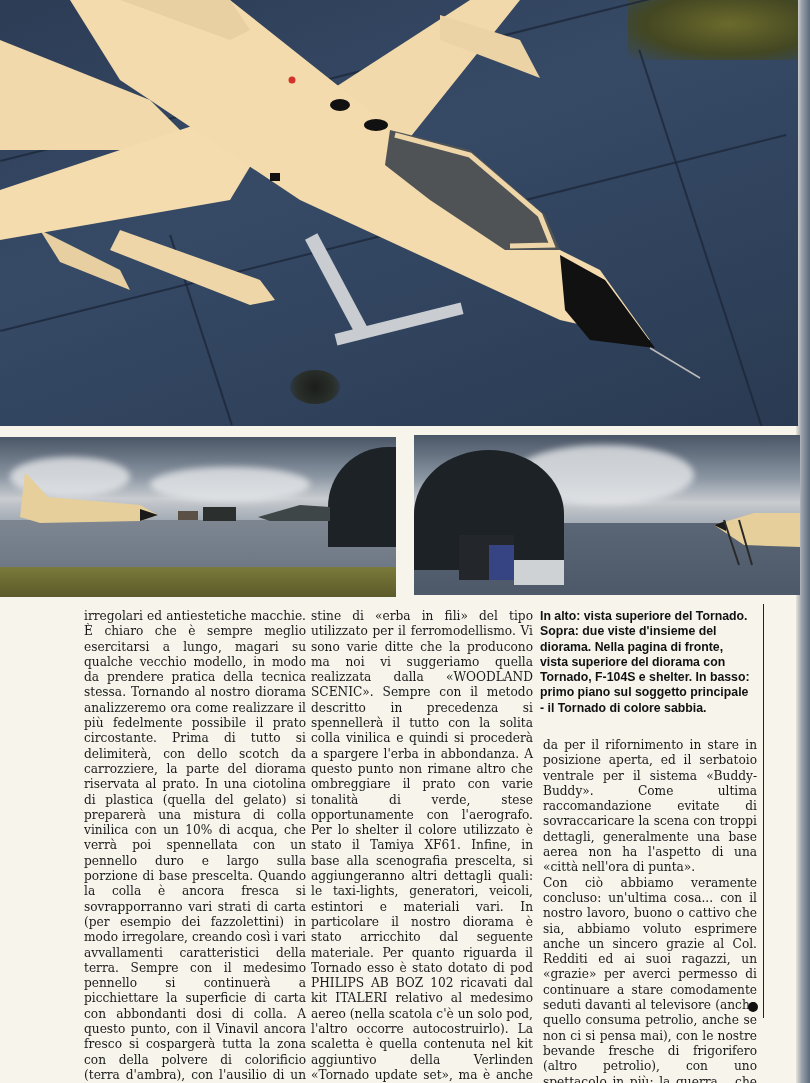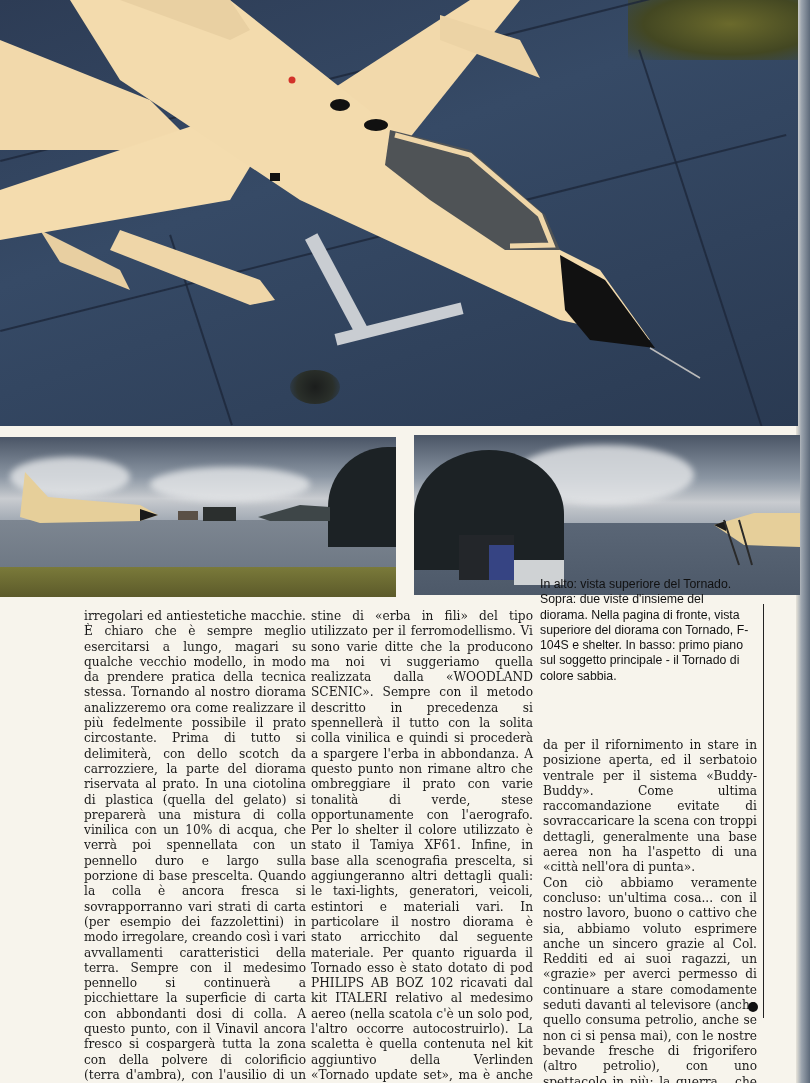--- a/index.html
+++ b/index.html
@@ -39,22 +39,22 @@
     background:linear-gradient(180deg,#7a7a3a 0%,#5c5a2a 100%); }
   .shelter { position:absolute; background:#1c2225; }
 
   
   .col { position:absolute; font-size:12.2px; line-height:15.3px; text-align:justify; hyphens:auto; }
   .col p { margin:0; }
   .col1 { left:84px; top:609px; width:222px; }
   .col2 { left:311px; top:609px; width:222px; }
   .col3 { left:543px; top:738px; width:214px; }
   .caption {
-    position:absolute; left:540px; top:577px; width:210px;
-    font-family:"Liberation Sans", sans-serif; font-weight:normal;
+    position:absolute; left:540px; top:609px; width:210px;
+    font-family:"Liberation Sans", sans-serif; font-weight:bold;
     font-size:12.3px; line-height:15.3px; color:#111;
   }
   .vrule { position:absolute; left:763px; top:604px; width:1px; height:414px; background:#222; }
   .end-dot { display:inline-block; width:10px; height:10px; border-radius:50%; background:#111;
     position:absolute; left:748px; top:1002px; }
   .folio { position:absolute; left:86px; top:1107px; font-family:"Liberation Sans", sans-serif;
     font-size:16px; color:#404040; letter-spacing:0.2px; }
 </style>
 </head>
 <body>

